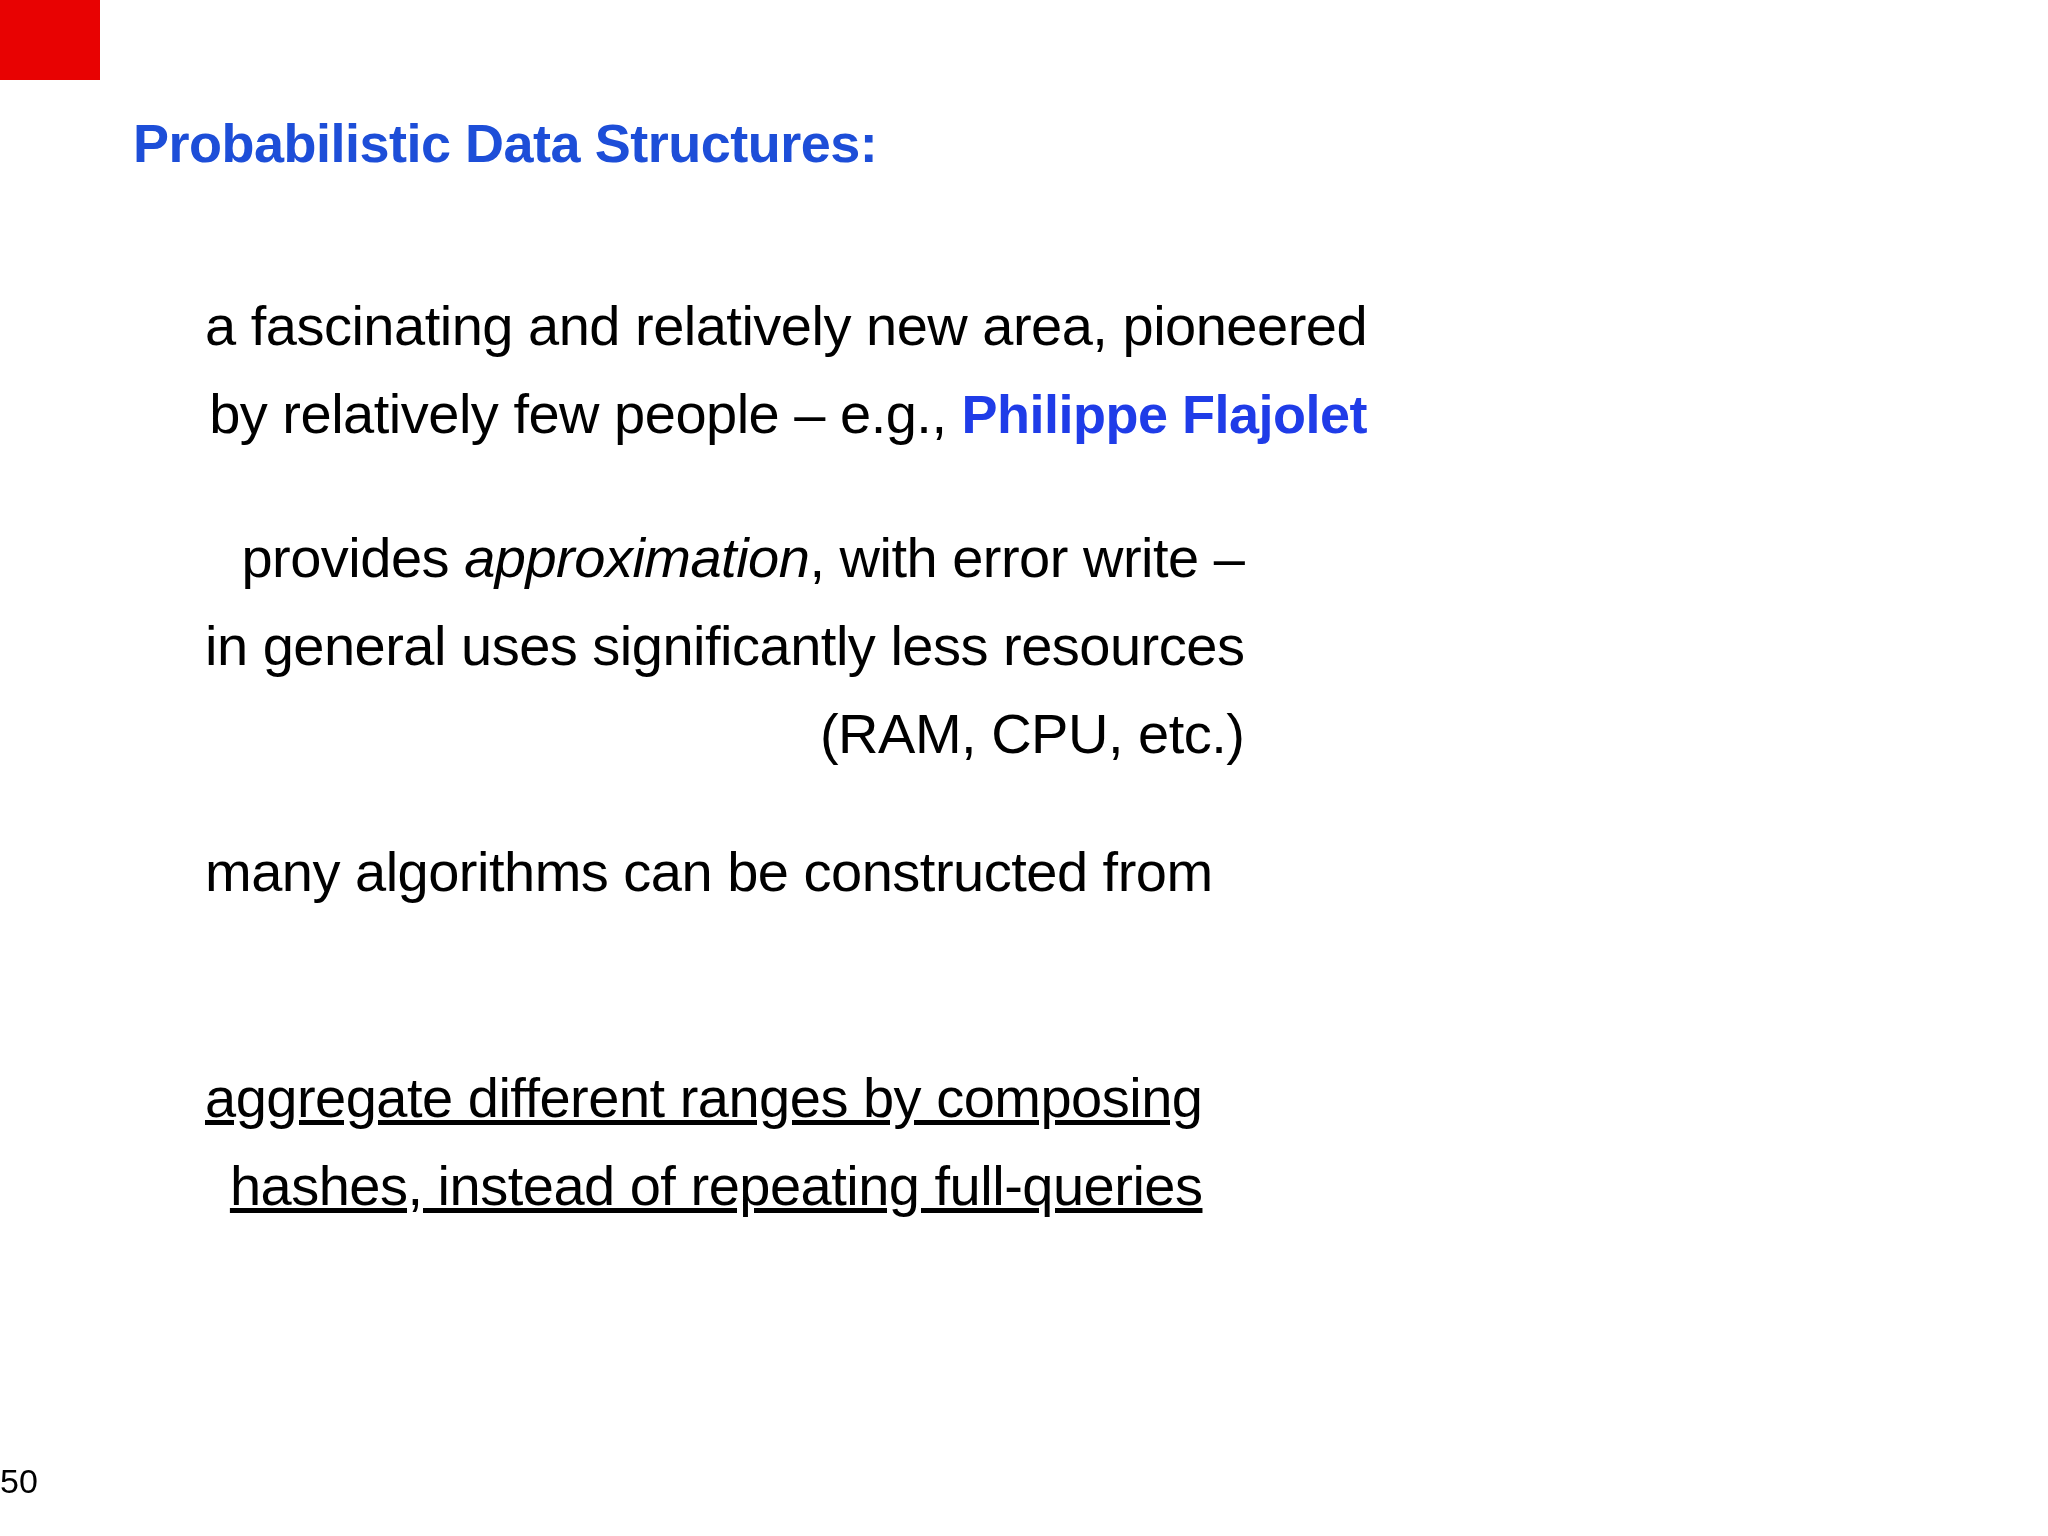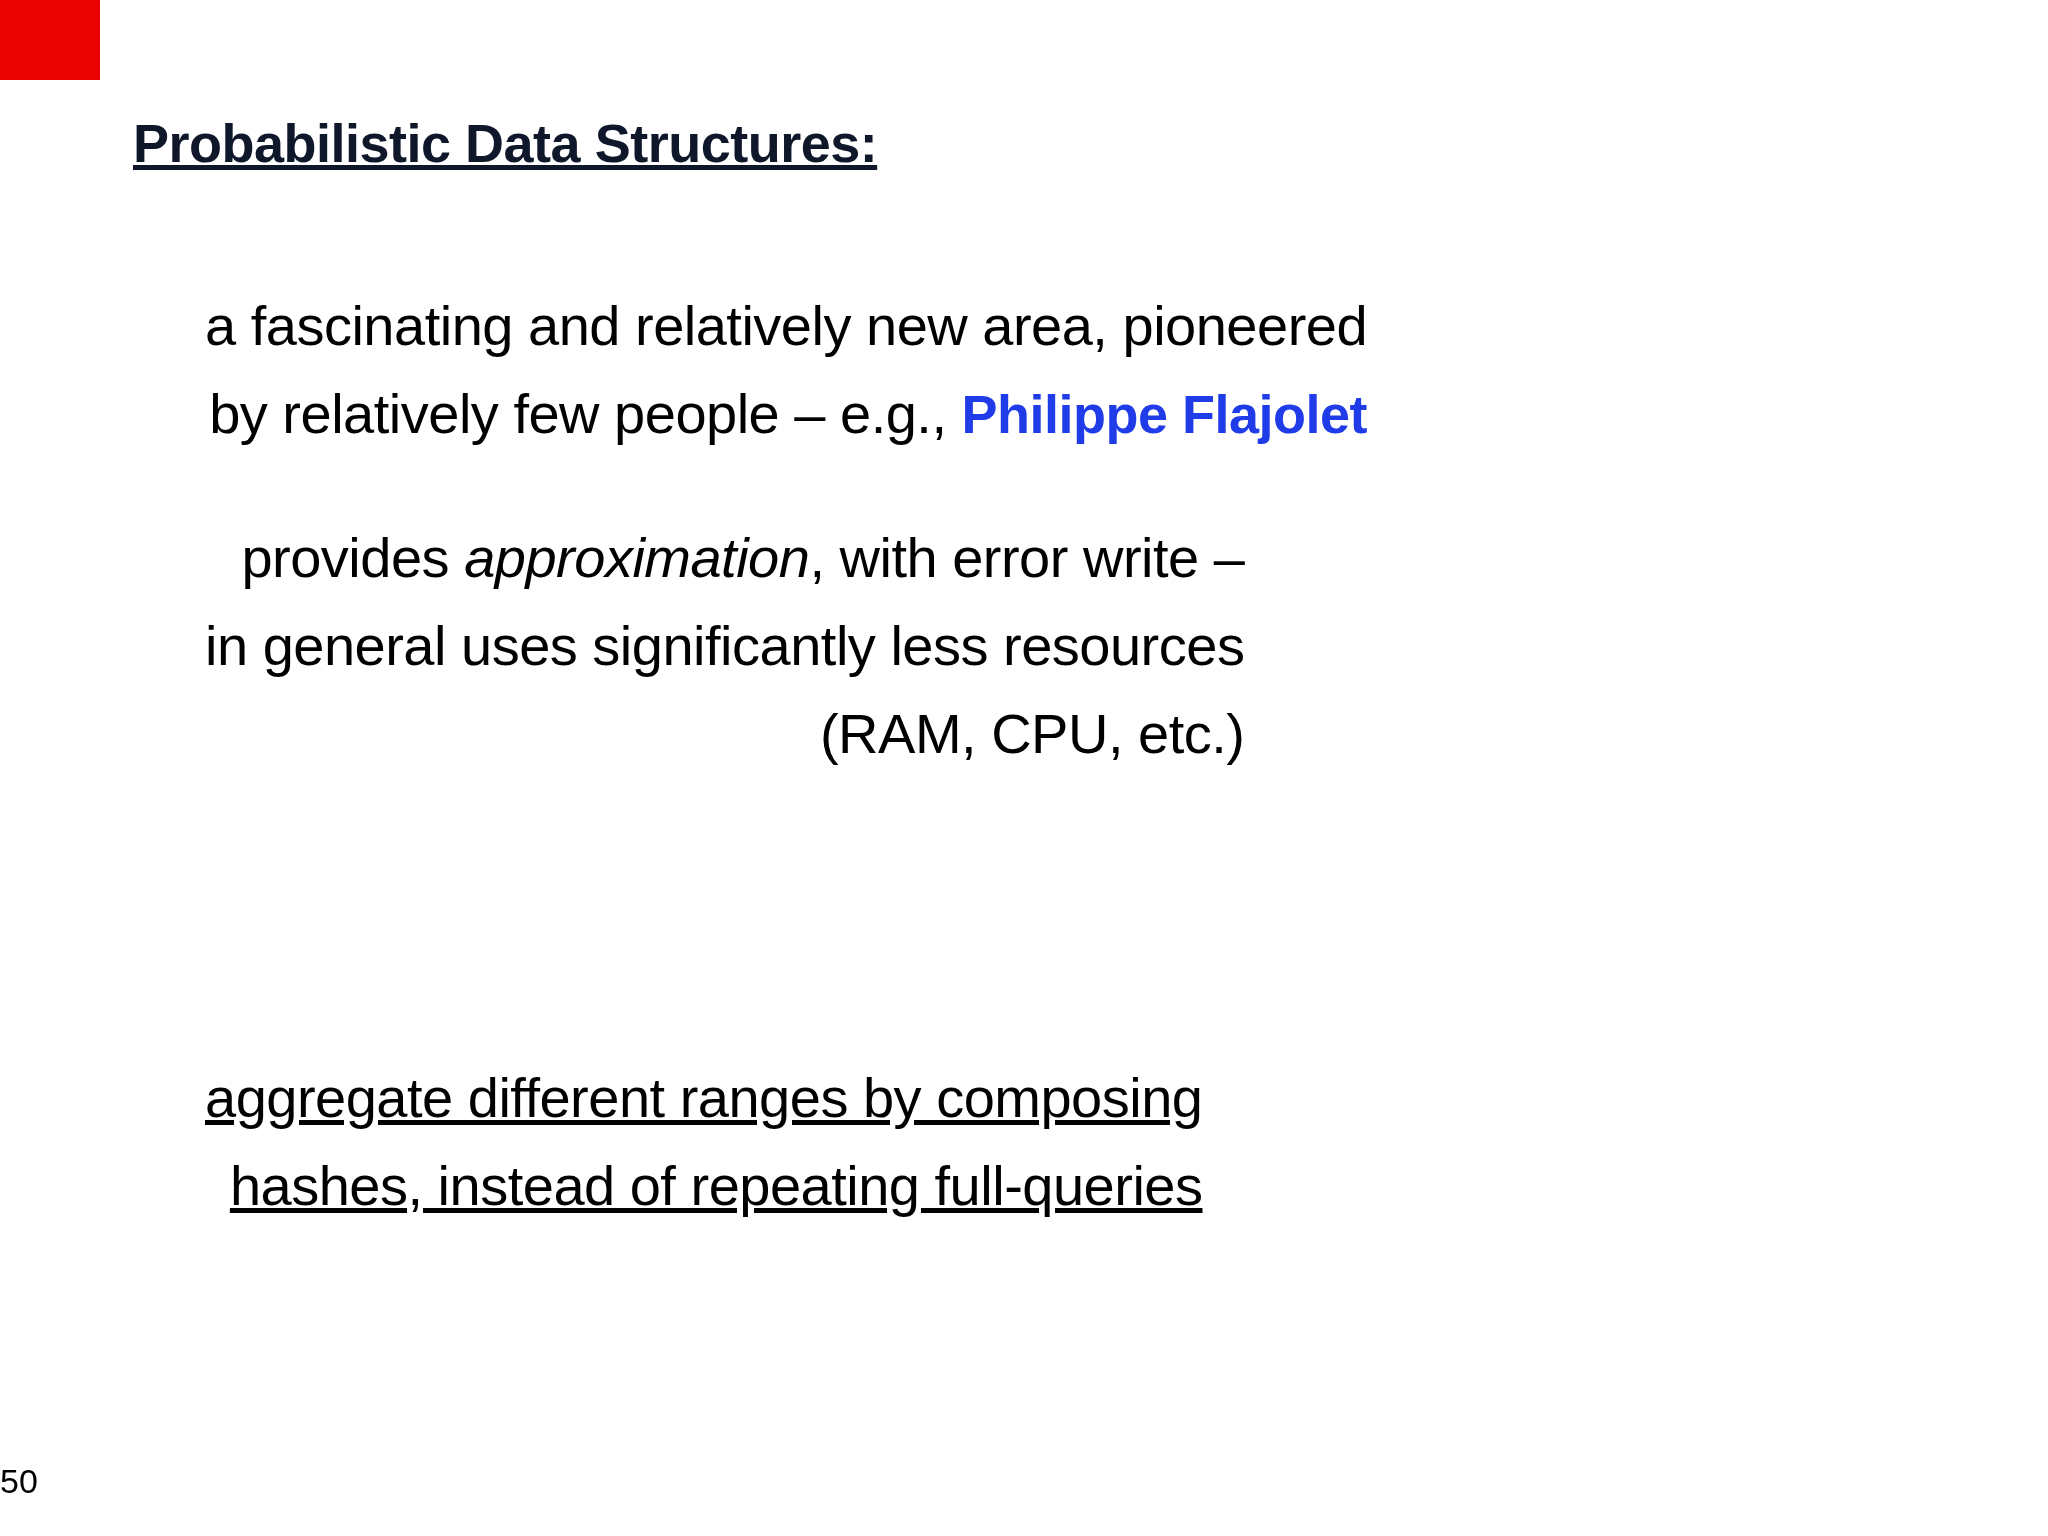--- a/index.html
+++ b/index.html
@@ -16,23 +16,22 @@
     left:0;top:0;
     width:100px;height:80px;
     background:#e80202;
   }
   .slide-title{
     position:absolute;
     left:133px;top:112px;
     font-size:54px;
     font-weight:bold;
     letter-spacing:-0.5px;
-    color:#0f172a;
+    color:#1d4ed8;
     white-space:nowrap;
-    text-decoration:underline;
   }
   .para{
     position:absolute;
     left:205px;
     font-size:56px;
     line-height:88px;
     letter-spacing:-0.5px;
     color:#000000;
   }
   .para .line{white-space:nowrap;text-align:right;}
@@ -70,20 +69,21 @@
   <div class="line"><span>by relatively few people – e.g., </span><span class="link">Philippe Flajolet</span></div>
 </div>
 
 <div class="para" id="para2">
   <div class="line"><span>provides </span><span class="ital">approximation</span><span>, with error write –</span></div>
   <div class="line">in general uses significantly less resources</div>
   <div class="line">(RAM, CPU, etc.)</div>
 </div>
 
 <div class="para" id="para3">
+  <div class="line">many algorithms can be constructed from</div>
 </div>
 
 <div class="para" id="para4">
   <div class="line">aggregate different ranges by composing</div>
   <div class="line">hashes, instead of repeating full-queries</div>
 </div>
 
 <div class="page-number">50</div>
 
 </body></html>

